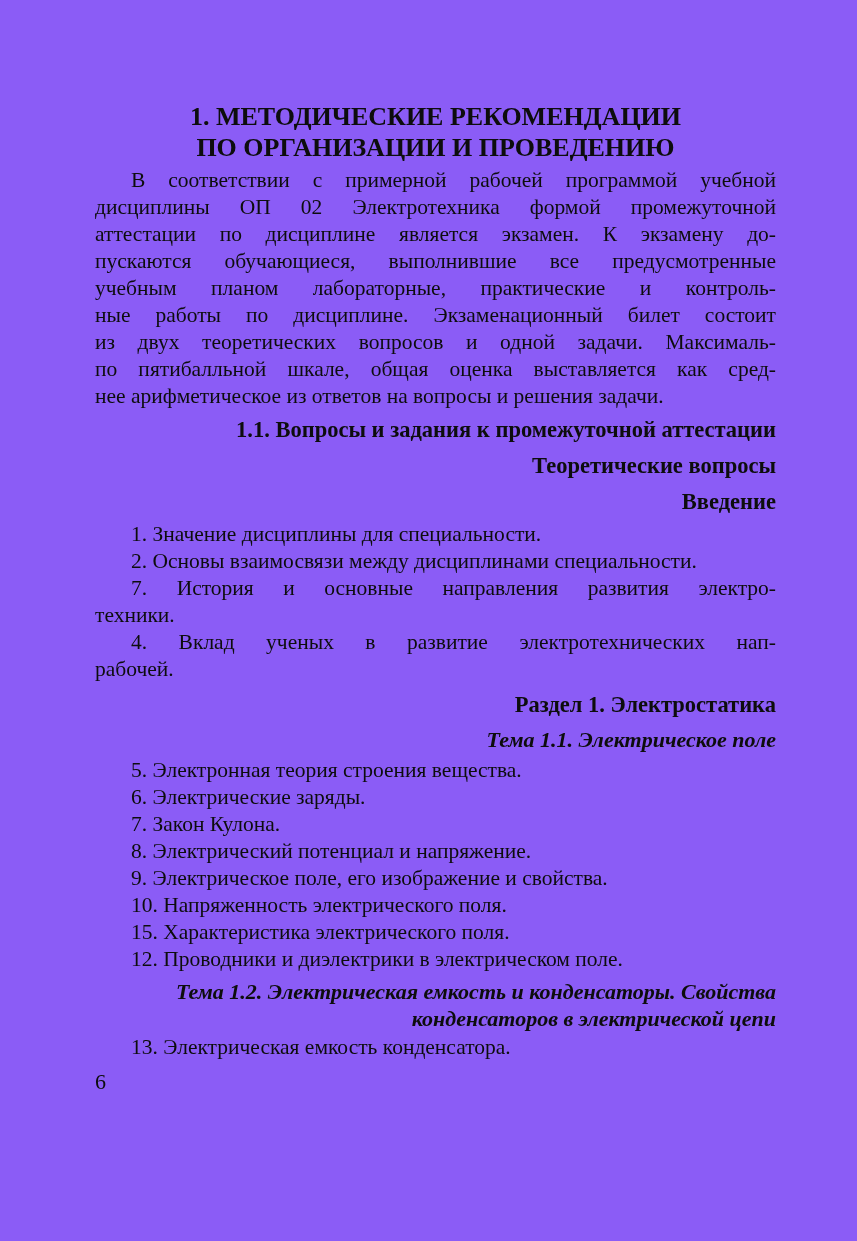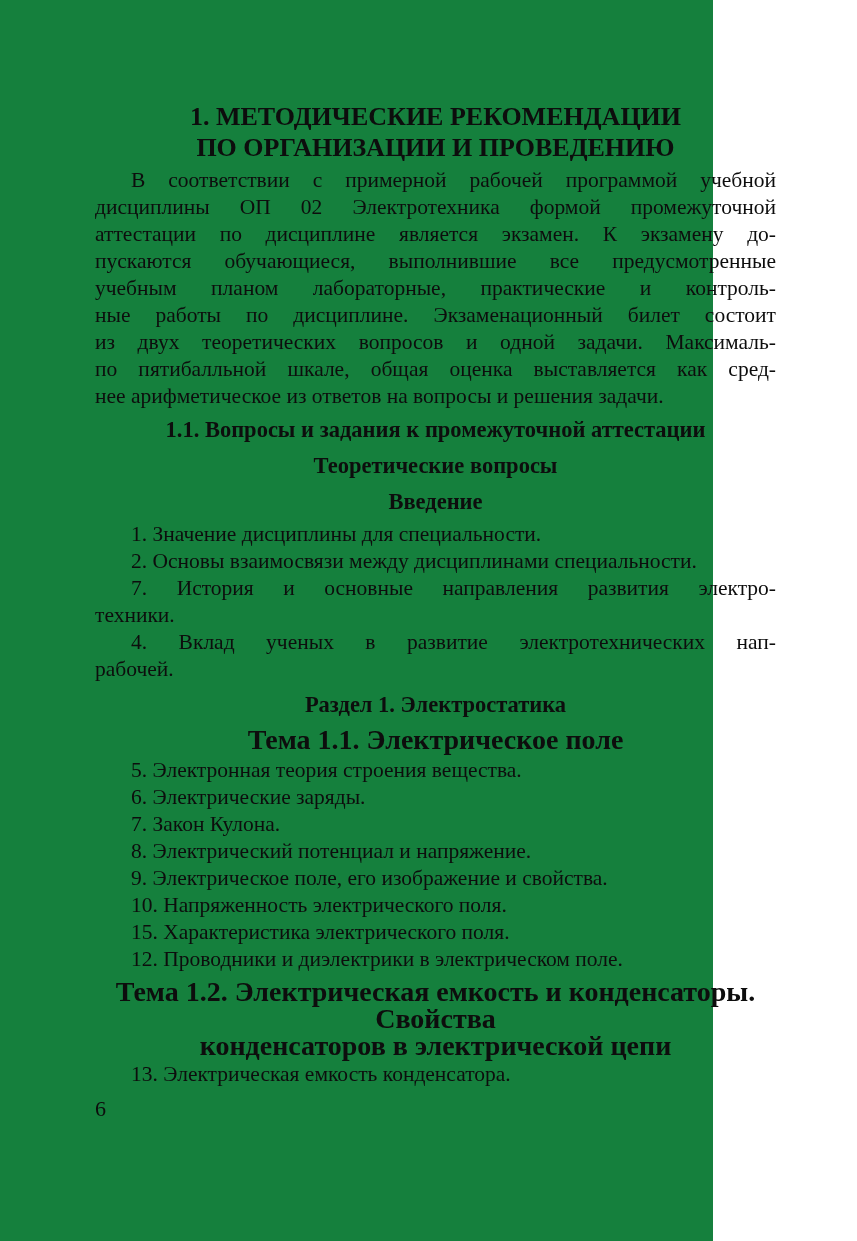--- a/index.html
+++ b/index.html
@@ -4,47 +4,47 @@
 <style>
   * { box-sizing: border-box; }
   html, body { margin: 0; padding: 0; }
   body {
     width: 857px; height: 1241px;
     background: #ffffff;
     color: #0d0d0d;
     font-family: "Liberation Serif", "DejaVu Serif", serif;
     overflow: hidden;
   }
-  .page { position: relative; width: 713px; height: 1241px; background: #15803d; }
+  .page { position: relative; width: 857px; height: 1241px; background: #8b5cf6; }
   .content { position: absolute; left: 95px; top: 0; width: 681px; }
 
   .title {
     margin: 101px 0 0 0;
     font-size: 26px; line-height: 31px; font-weight: 700;
     text-align: center;
   }
   .title .tl { display: block; }
 
   .para { margin: 0; }
   .intro-para { margin-top: 4px; }
 
   .ln { font-size: 21.5px; line-height: 27px; text-align: left; }
   .ln.just { text-align: justify; text-align-last: justify; }
   .ln.indent { padding-left: 36px; }
 
   .hd {
-    font-weight: 700; text-align: center;
+    font-weight: 700; text-align: right;
     font-size: 22.5px; line-height: 28px;
     margin: 0;
   }
   .hd.section { margin-top: 6px; }
   .hd.theory { margin-top: 8px; }
   .hd.vved { margin-top: 8px; }
   .hd.razdel { margin-top: 8px; }
-  .hd.tema { font-size: 28px; line-height: 27px; }
+  .hd.tema { font-style: italic; font-size: 22px; line-height: 27px; }
   .hd.tema11 { margin-top: 7px; }
   .hd.tema12 { margin-top: 5px; }
   .hd .hl { display: block; }
 
   .items-vved { margin-top: 5px; }
   .items-t11 { margin-top: 4px; }
   .items-t12 { margin-top: 2px; }
 
   .page-number {
     margin-top: 6px;

